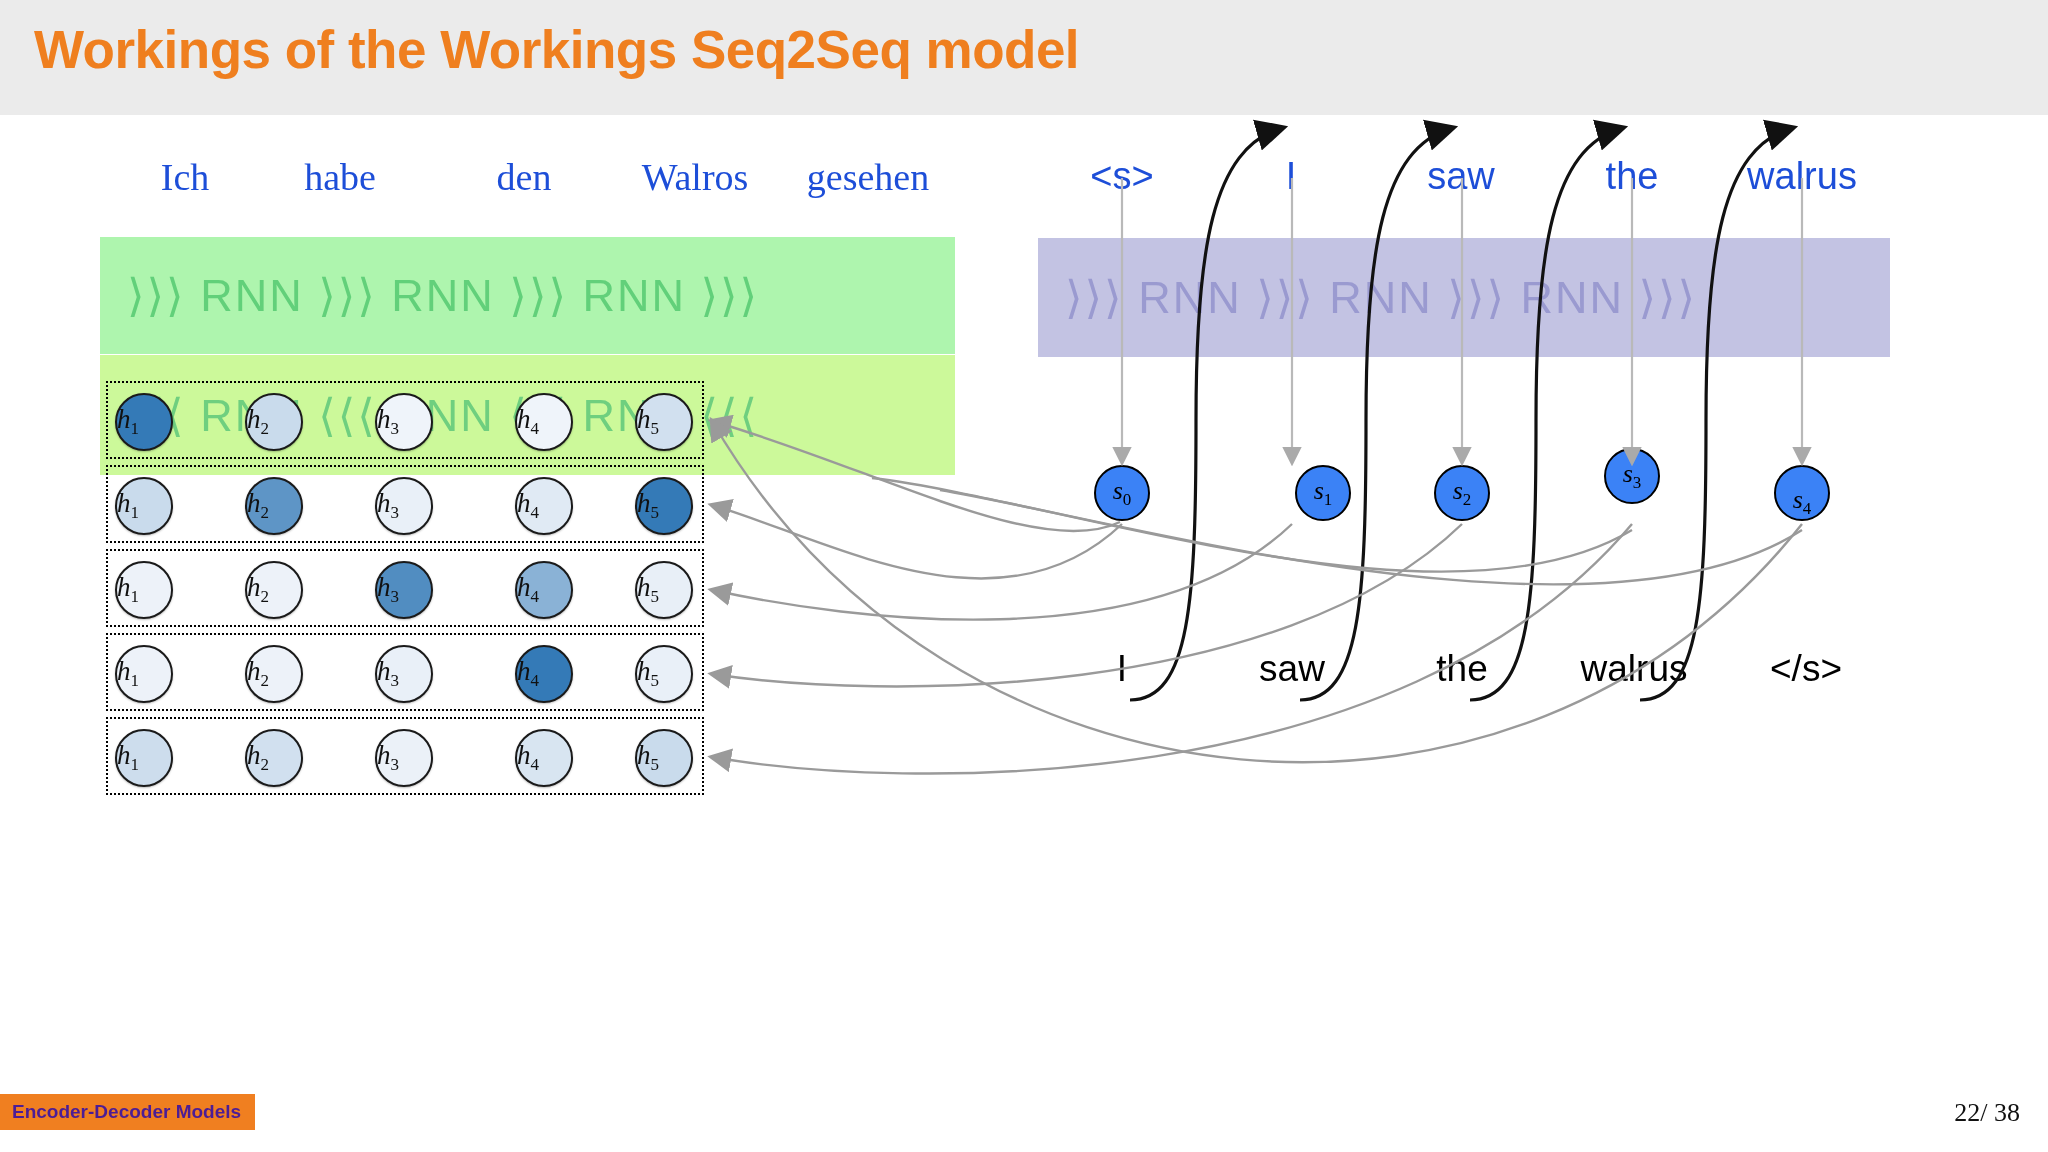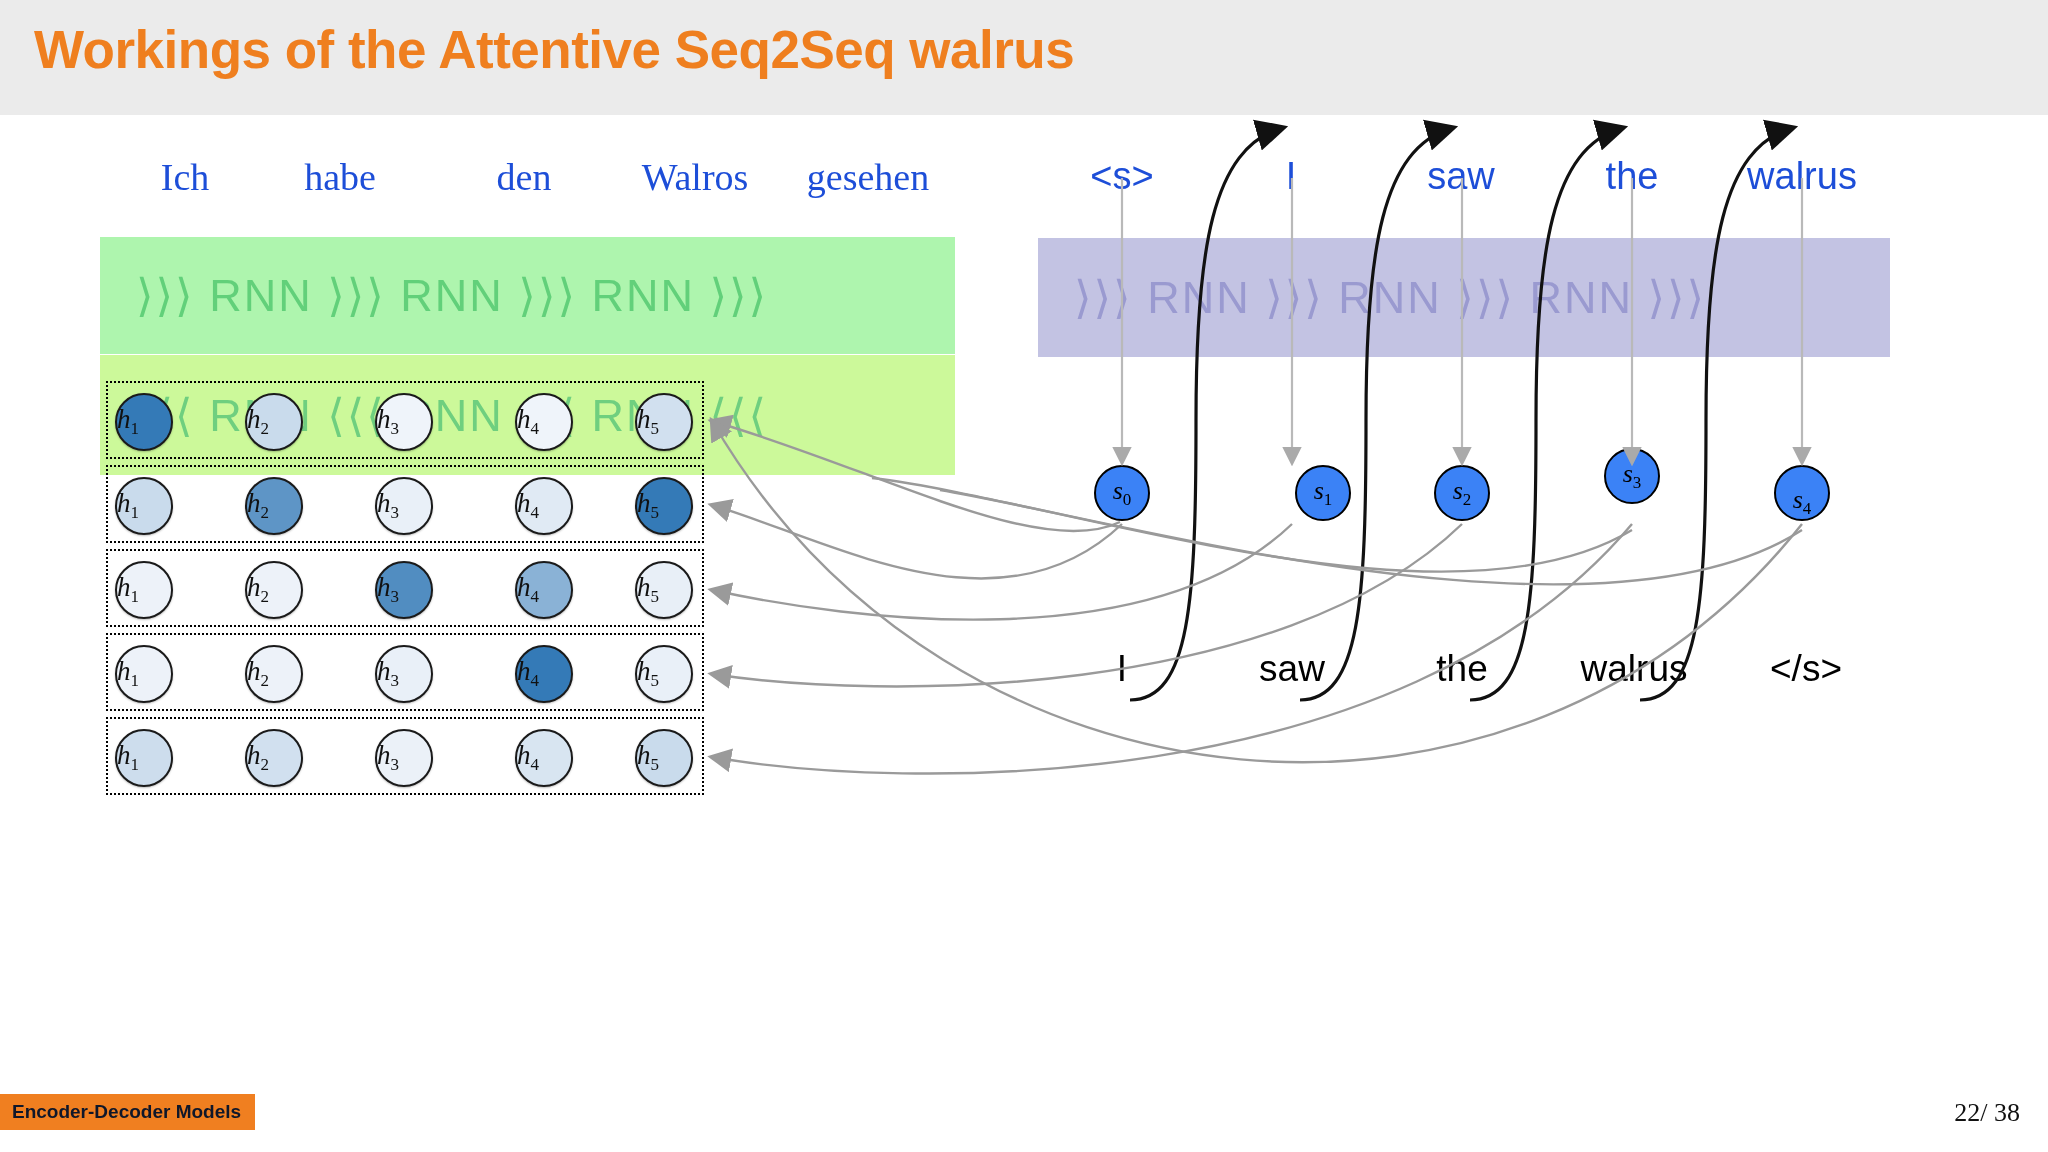--- a/index.html
+++ b/index.html
@@ -36,21 +36,21 @@
     position:absolute;
     overflow:hidden;
     white-space:nowrap;
     font-family:"Liberation Sans", sans-serif;
     font-size:45px;
     letter-spacing:2px;
     display:flex;align-items:center;
   }
   .band-inner{
     position:relative;
-    padding-left:36px;
+    padding-left:27px;
     line-height:1;
   }
   .band-fwd{background:#aef5ae;color:#62d07a;}
   .band-bwd{background:#ccf99a;color:#6fcf7f;}
   .band-dec{background:#c3c3e3;color:#9a9ad0;}
 
   
   #attention-grid{
     position:absolute;left:106px;top:381px;width:598px;height:418px;
   }
@@ -91,38 +91,38 @@
     position:absolute;
     font-family:"Liberation Sans", sans-serif;
     font-size:37px;color:#000;
     white-space:nowrap;
     transform:translateX(-50%);
   }
 
   
   #footer-badge{
     position:absolute;left:0;bottom:22px;
-    background:#f07f20;color:#0f172a;
+    background:#f07f20;color:#4c1d95;
     font-size:19px;font-weight:bold;
     padding:7px 14px 7px 12px;
     white-space:nowrap;
   }
   #footer-page{
     position:absolute;right:28px;bottom:24px;
     font-size:26px;color:#111;
     font-family:"Liberation Serif", serif;
     white-space:nowrap;
   }
   svg.overlay{position:absolute;left:0;top:0;width:2048px;height:1152px;pointer-events:none;}
 </style>
 </head>
 <body>
 
 <div id="slide-header">
-  <div id="slide-title">Workings of the Attentive Seq2Seq walrus</div>
+  <div id="slide-title">Workings of the Workings Seq2Seq model</div>
 </div>
 
 <div id="encoder-words">
   <div class="word" style="left:185px;top:155px;">Ich</div>
   <div class="word" style="left:340px;top:155px;">habe</div>
   <div class="word" style="left:524px;top:155px;">den</div>
   <div class="word" style="left:695px;top:155px;">Walros</div>
   <div class="word" style="left:868px;top:155px;">gesehen</div>
 </div>
 

